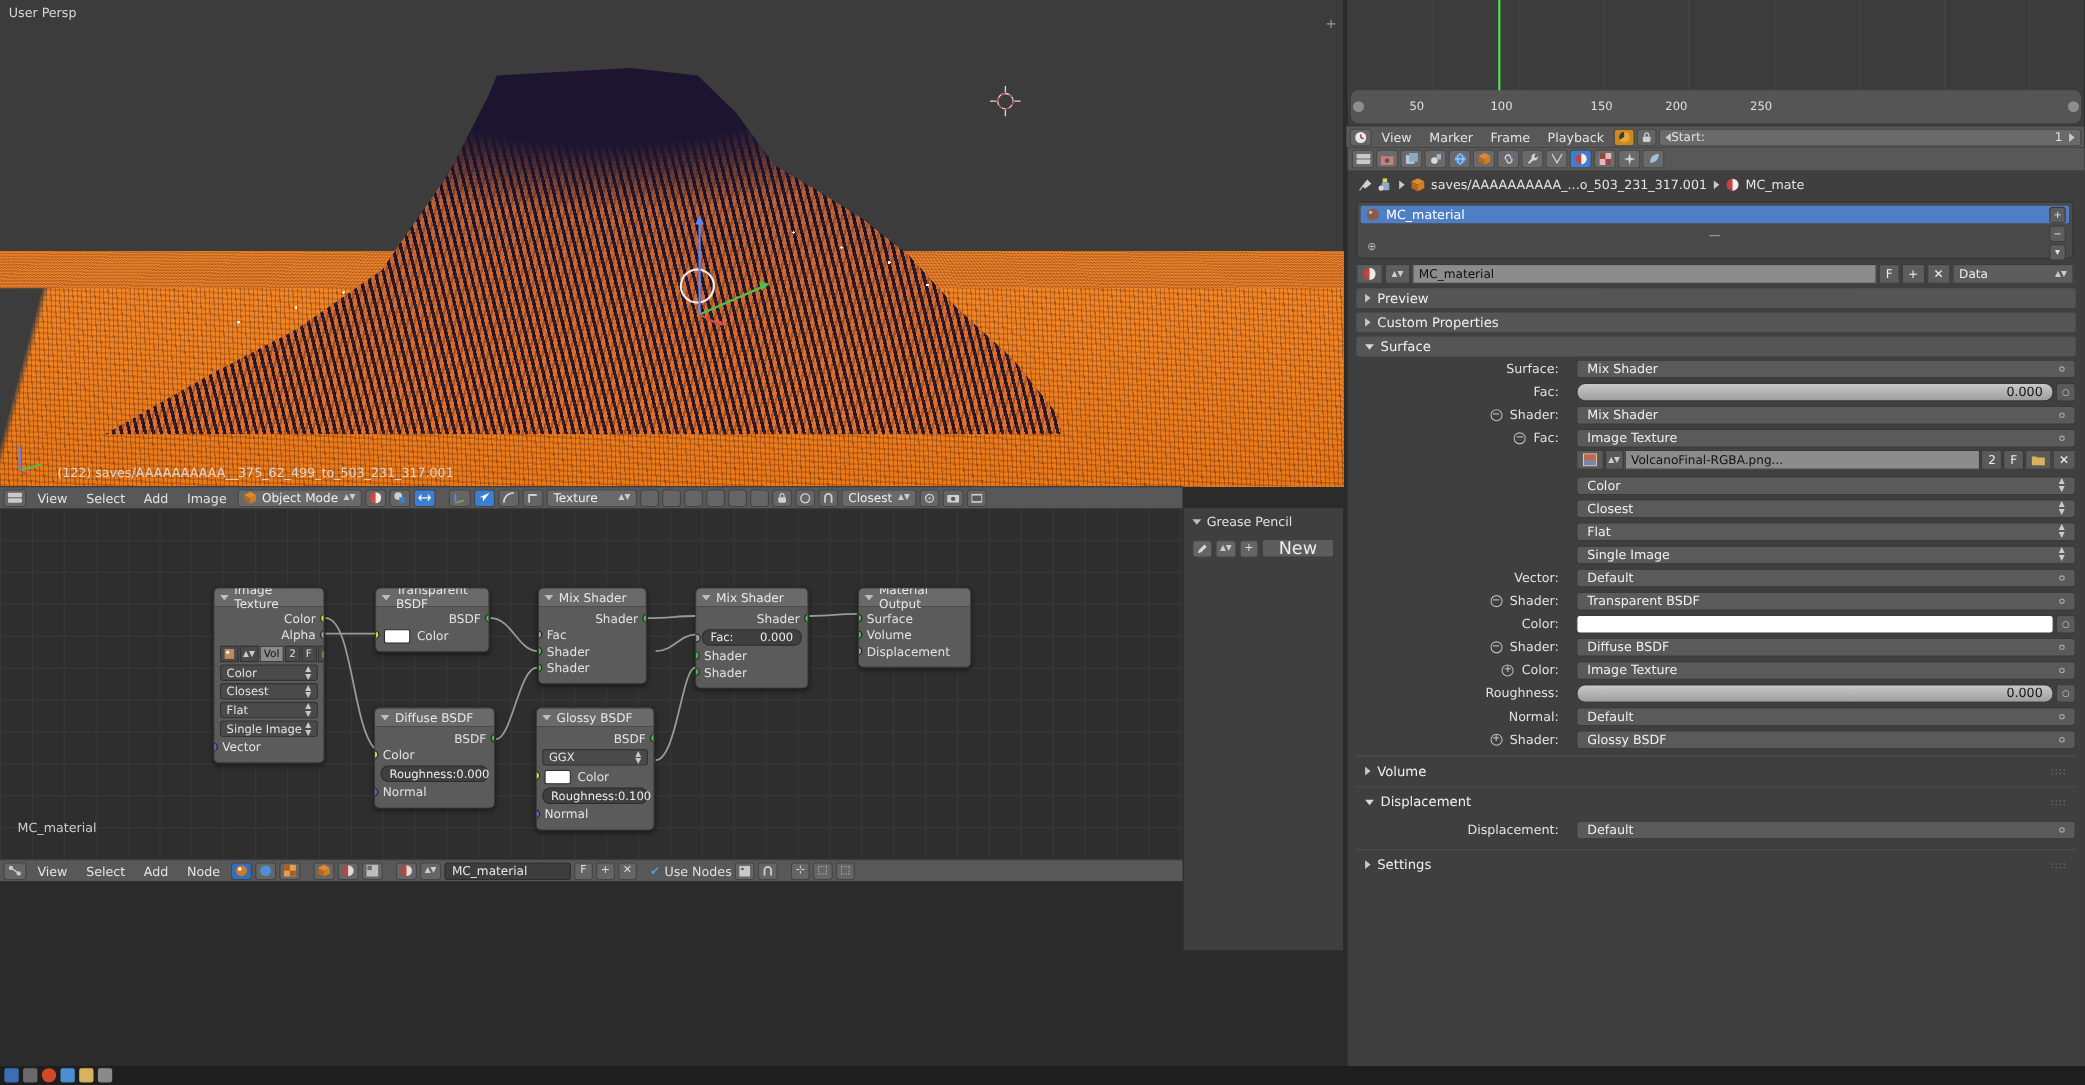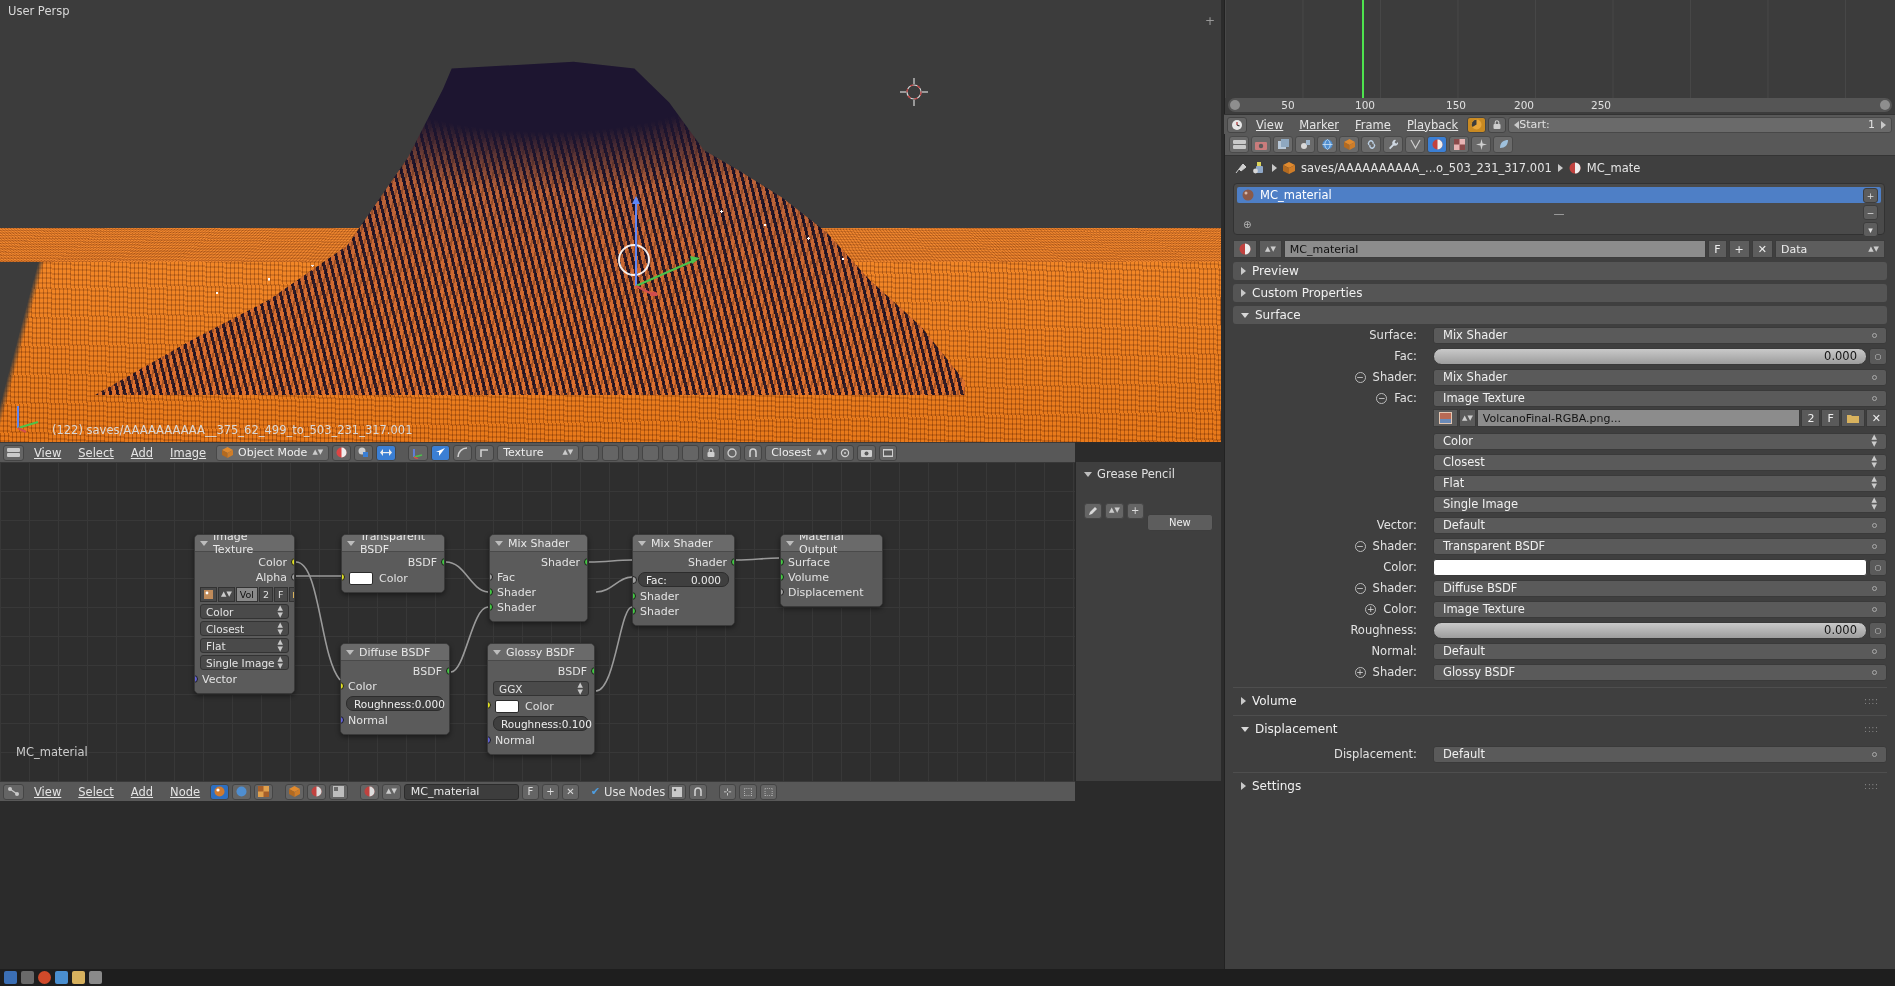--- a/index.html
+++ b/index.html
@@ -52,21 +52,21 @@
     border:2px solid #fff; border-radius:50%; opacity:.9; }
   .vp-plus { position:absolute; right:6px; top:14px; color:#999; font-size:12px; }
 
   
   .vp-header { position:absolute; left:0; top:442px; width:1075px; height:20px;
     background:#585858; border-top:1px solid #3a3a3a; display:flex; align-items:center;
     gap:3px; padding:0 3px; }
   .vp-footer-hdr { position:absolute; left:0; top:781px; width:1075px; height:20px;
     background:#585858; border-top:1px solid #3a3a3a; display:flex; align-items:center;
     gap:3px; padding:0 3px; }
-  .hdr-menu { padding:1px 7px; font-size:11.5px; color:#e4e4e4; cursor:default;text-decoration:underline; }
+  .hdr-menu { padding:1px 7px; font-size:11.5px; color:#e4e4e4; cursor:default; }
   .hdr-btn { height:16px; min-width:17px; background:#656565; border:1px solid #454545;
     border-radius:3px; display:flex; align-items:center; justify-content:center;
     padding:0 3px; font-size:10px; color:#ddd; }
   .hdr-btn.on { background:#3b7fd4; }
   .hdr-drop { height:16px; background:#6a6a6a; border:1px solid #484848; border-radius:3px;
     display:flex; align-items:center; padding:0 5px; gap:5px; font-size:11px; color:#eee; }
   .sp { width:6px; }
   .hdr-field { height:16px; background:#3d3d3d; border:1px solid #2c2c2c; border-radius:3px;
     display:flex; align-items:center; padding:0 6px; font-size:11px; color:#e8e8e8; }
 
@@ -102,36 +102,36 @@
     padding:0 7px; font-size:10.5px; color:#eee; }
   .swatch-row{ display:flex; align-items:center; gap:6px; padding:0 7px; height:16px;
     position:relative; font-size:11px; }
   .swatch { width:24px; height:13px; background:#fff; border:1px solid #2b2b2b;
     border-radius:2px; }
   .imgrow{ margin:2px 5px; height:15px; display:flex; align-items:center; gap:1px; }
   .imgrow .b{ height:15px; background:#4a4a4a; border:1px solid #333; display:flex;
     align-items:center; justify-content:center; font-size:9.5px; color:#e0e0e0; padding:0 3px;}
 
   
-  .gpanel { position:absolute; left:1075px; top:462px; width:146px; height:319px;
+  .gpanel { position:absolute; left:1075px; top:462px; width:146px; height:402px;
     background:#3f3f3f; border-left:1px solid #282828; }
   .gp-hd { display:flex; align-items:center; gap:5px; padding:5px 8px; font-size:11.5px; }
   .gp-row { display:flex; align-items:center; gap:3px; padding:4px 8px; }
   .gp-new { flex:1; height:17px; background:#5d5d5d; border:1px solid #3d3d3d;
     border-radius:3px; display:flex; align-items:center; justify-content:center;
-    font-size:10px; color:#eee;margin-top:24px; }
+    font-size:16px; color:#eee; }
 
   
   .tl { position:absolute; left:1224px; top:0; width:671px; height:114px;
     background:#3c3c3c; border-left:1px solid #222; }
   .tl-grid{ position:absolute; inset:0 0 16px 0;
     background-image:linear-gradient(90deg, #474747 1px, transparent 1px);
     background-size:77.5px 100%; }
   .tl-play{ position:absolute; left:137px; top:0; width:2px; height:98px; background:#4ee34e; }
-  .tl-bar { position:absolute; left:3px; bottom:2px; right:3px; height:14px;
+  .tl-bar { position:absolute; left:3px; bottom:2px; right:3px; height:30px;
     background:#555; border-radius:7px; display:flex; align-items:center;
     font-size:10.5px; color:#e0e0e0; }
   .tl-knob{ width:10px; height:10px; border-radius:50%; background:#8e8e8e; margin-left:2px; }
   .tl-knob2{ width:10px; height:10px; border-radius:50%; background:#8e8e8e; margin-right:2px; }
   .tl-tick{ position:absolute; transform:translateX(-50%); }
 
   
   .tlh { position:absolute; left:1224px; top:114px; width:671px; height:20px;
     background:#585858; border-top:1px solid #333; display:flex; align-items:center;
     gap:2px; padding:0 3px; }

